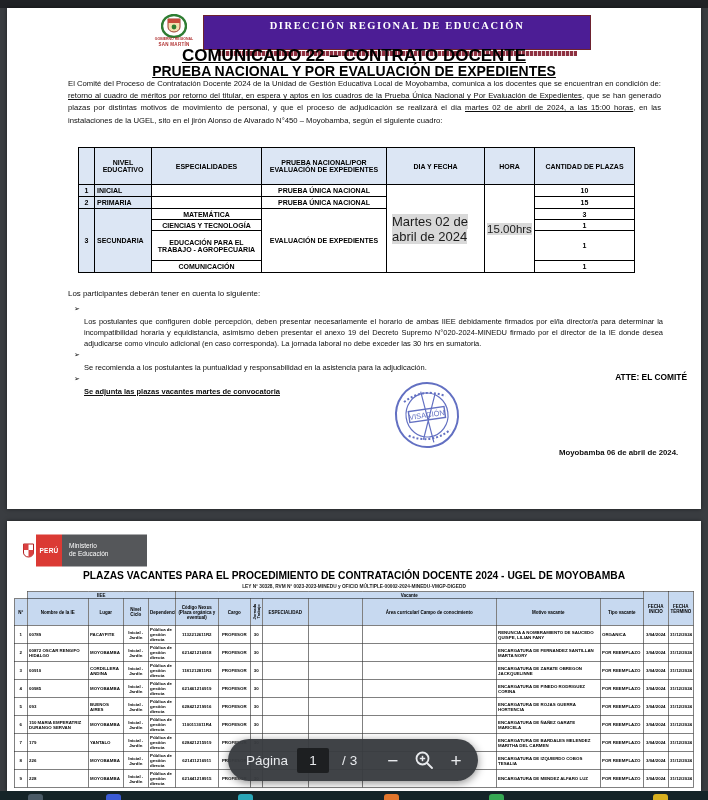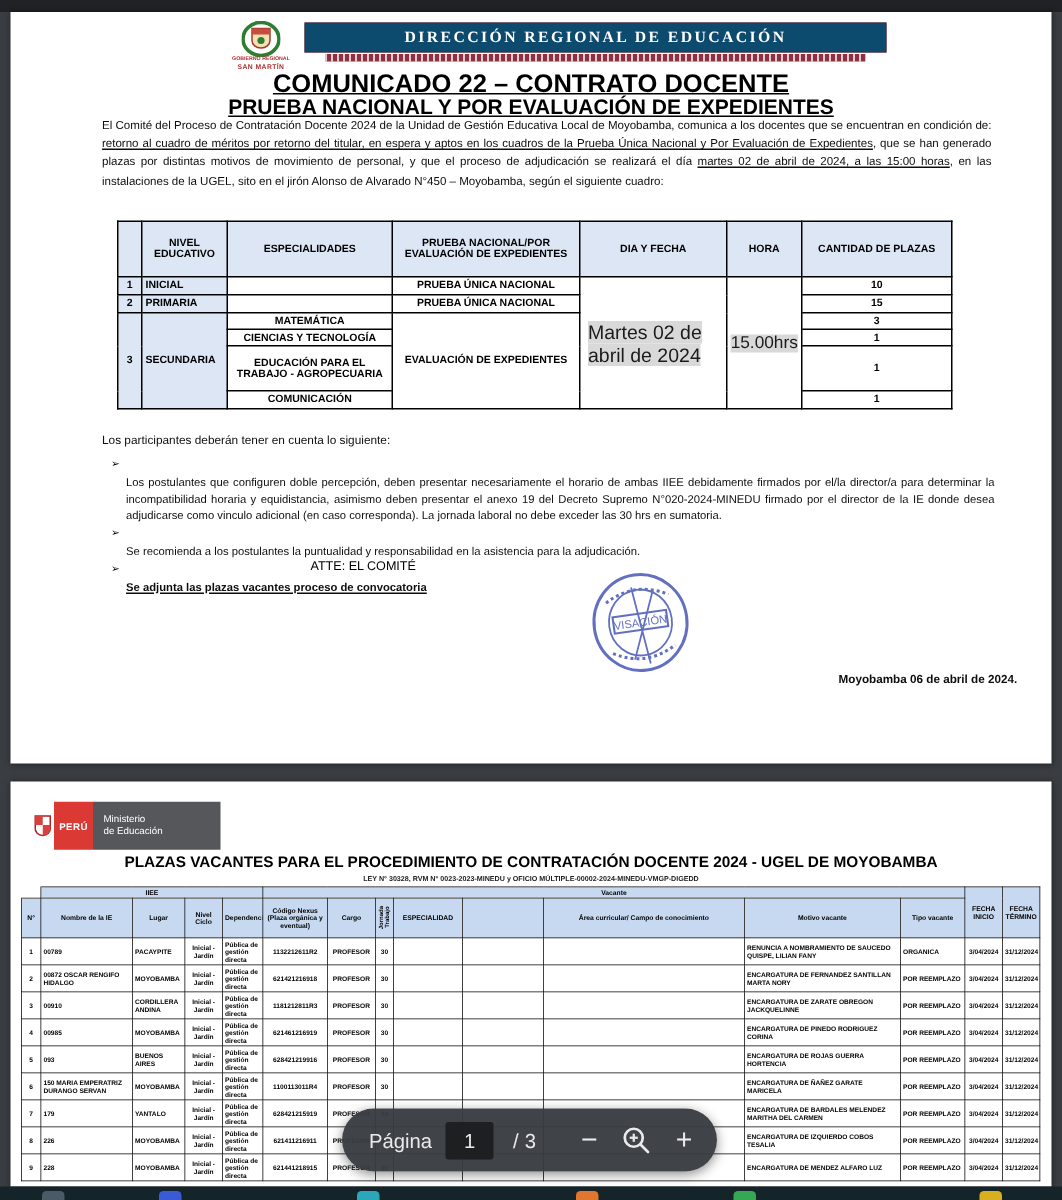--- a/index.html
+++ b/index.html
@@ -14,23 +14,23 @@
   .page2 { top:521px; height:270px; overflow:hidden; }
 
   
   .gore-logo { position:absolute; left:143px; top:6px; width:48px; height:36px; text-align:center; }
   .gore-logo svg { display:block; margin:0 auto; }
   .gore-logo .l1 { font-size:3.5px; color:#b03030; font-weight:bold; line-height:3.8px; }
   .gore-logo .l2 { font-size:4.5px; color:#b03030; font-weight:bold; line-height:5px; letter-spacing:.3px; }
 
   .banner-wrap { position:absolute; left:196px; top:7px; width:388px; }
   .banner-main {
-    background:#0c4a6e; color:#fff; border:1px solid #6d222f;
+    background:#4c1d95; color:#fff; border:1px solid #6d222f;
     font-family:"Liberation Serif", serif; font-weight:bold; font-size:10.5px;
-    letter-spacing:1.6px; text-align:center; padding:4px 0 3px 0;
+    letter-spacing:1.6px; text-align:center; padding:4px 0 18px 0;
   }
   .banner-sub {
     border:2px solid #8e3040; color:#8e3040; font-weight:bold; font-size:8px;
     text-align:center; padding:1px 0; letter-spacing:.4px; margin-top:1px;
   }
   .banner-strip {
     height:5px; background:#8e3040; margin:1px 14px 0 14px;
     background-image:repeating-linear-gradient(90deg, rgba(255,255,255,.75) 0 1px, transparent 1px 4px);
   }
 
@@ -61,22 +61,22 @@
   .t1 .hora { font-size:11.5px; font-weight:normal; color:#1b1b1b; }
   .hl { background:#d9d9d9; }
 
   .p1-note { position:absolute; top:281px; left:61px; font-size:7.9px; color:#0e0e0e; }
   .bullets { position:absolute; top:297px; left:61px; width:595px; margin:0; padding:0; list-style:none; }
   .bullets li { display:flex; margin-bottom:1px; }
   .bullets .mk { font-size:7px; width:10px; flex:0 0 10px; margin-left:6px; }
   .bullets .tx { font-size:7.5px; line-height:10.9px; text-align:justify; color:#0e0e0e; flex:1;margin-top:12px; }
   .bullets .bold-u { font-weight:bold; text-decoration:underline; }
 
-  .p1-atte { position:absolute; top:364px; left:200px; width:480px; text-align:left;
-    font-weight:normal; font-size:8.4px; color:#000; }
+  .p1-atte { position:absolute; top:364px; left:200px; width:480px; text-align:right;
+    font-weight:bold; font-size:8.4px; color:#000; }
 
   .stamp { position:absolute; left:387px; top:373px; width:66px; height:68px; opacity:.85;
     transform:rotate(-8deg); }
 
   .p1-date { position:absolute; top:440px; left:552px; font-weight:bold; font-size:7.8px; color:#0e0e0e; }
 
   
   .p2-inner { position:absolute; top:0; left:0; width:1388px; height:560px;
     transform:scale(.5); transform-origin:0 0; }
 
@@ -215,21 +215,21 @@
       <li>
         <span class="mk">➢</span>
         <span class="tx">Los postulantes que configuren doble percepción, deben presentar necesariamente el horario de ambas IIEE debidamente firmados por el/la director/a para determinar la incompatibilidad horaria y equidistancia, asimismo deben presentar el anexo 19 del Decreto Supremo N°020-2024-MINEDU firmado por el director de la IE donde desea adjudicarse como vinculo adicional (en caso corresponda). La jornada laboral no debe exceder las 30 hrs en sumatoria.</span>
       </li>
       <li>
         <span class="mk">➢</span>
         <span class="tx">Se recomienda a los postulantes la puntualidad y responsabilidad en la asistencia para la adjudicación.</span>
       </li>
       <li>
         <span class="mk">➢</span>
-        <span class="tx bold-u">Se adjunta las plazas vacantes proceso de convocatoria</span>
+        <span class="tx bold-u">Se adjunta las plazas vacantes martes de convocatoria</span>
       </li>
     </ul>
 
   <div class="p1-atte">ATTE: EL COMITÉ</div>
 
   <div class="stamp">
     <svg width="66" height="68" viewBox="0 0 66 68">
       <ellipse cx="33" cy="34" rx="31" ry="32" fill="none" stroke="#4858b8" stroke-width="2"></ellipse>
       <ellipse cx="33" cy="34" rx="21" ry="22" fill="none" stroke="#4858b8" stroke-width="1.2"></ellipse>
       <path d="M12 18 q21 -12 42 0" fill="none" stroke="#4858b8" stroke-width="2" stroke-dasharray="2 2"></path>

